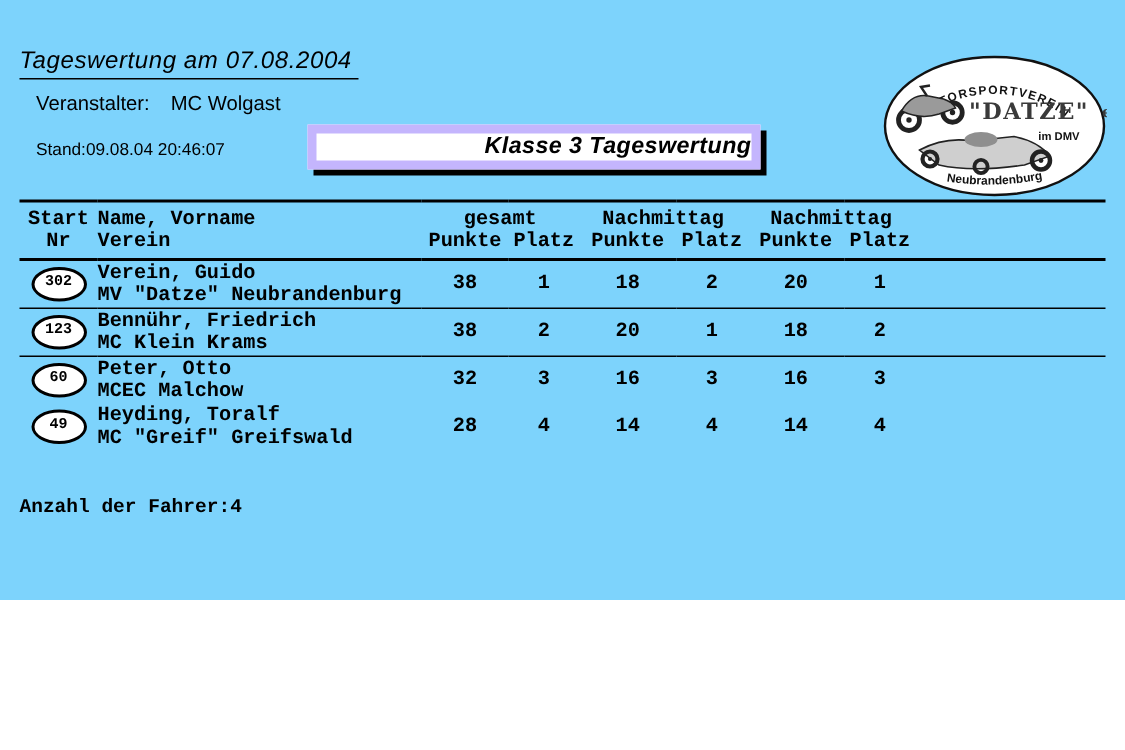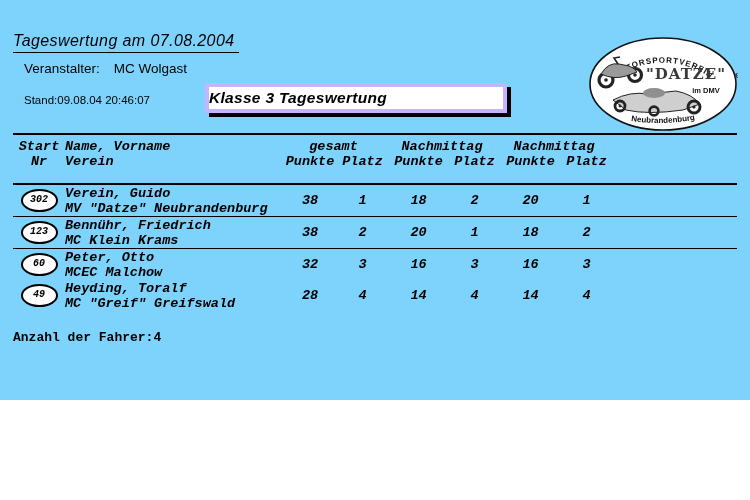--- a/index.html
+++ b/index.html
@@ -12,38 +12,38 @@
     position:absolute;left:13px;top:32px;
     font-size:16px;font-style:italic;letter-spacing:.4px;
     border-bottom:1.6px solid #000;padding-bottom:2px;padding-right:4px;
   }
   .organizer{position:absolute;left:24px;top:61px;font-size:13.5px;}
   .organizer .val{margin-left:14px;}
   .stand{position:absolute;left:24px;top:94px;font-size:11.5px;}
   .stand .val{margin-left:0;}
   .class-banner{
     position:absolute;left:205px;top:83px;width:302px;height:30px;
-    border:4px solid #c4b5fd;background:#fff;box-shadow:4px 4px 0 0 #000;
-    display:flex;align-items:center;justify-content:flex-start;
+    border:6px solid #c4b5fd;background:#fff;box-shadow:4px 4px 0 0 #000;
+    display:flex;align-items:center;justify-content:flex-end;
     font-size:15.5px;font-weight:bold;font-style:italic;letter-spacing:.3px;
     box-sizing:border-box;
   }
   .logo{position:absolute;left:588px;top:36px;width:150px;height:96px;}
   
   .tablewrap{position:absolute;left:13px;top:133px;width:724px;}
   table.results{
     border-collapse:collapse;width:724px;table-layout:fixed;
     font-family:"Liberation Mono","DejaVu Sans Mono",monospace;
     font-weight:bold;font-size:13.5px;color:#000;
     border-top:2.5px solid #000;
   }
-  table.results th,table.results td{padding:0;margin:0;font-style:italic;}
+  table.results th,table.results td{padding:0;margin:0;}
   thead th{font-weight:bold;line-height:15px;white-space:nowrap;}
   thead tr.h1 th{padding-top:4px;}
-  thead tr.h2 th{padding-bottom:14px;border-bottom:2px solid #000;}
+  thead tr.h2 th{padding-bottom:3px;border-bottom:2px solid #000;}
   .c{text-align:center;}
   .l{text-align:left;}
   tbody td{height:31px;vertical-align:middle;white-space:nowrap;}
   tbody tr.sep td{border-bottom:1.5px solid #000;}
   td.namecell div{line-height:15px;}
   .oval{
     display:inline-block;width:37px;height:23px;box-sizing:border-box;
     border:2.5px solid #000;border-radius:50%;
     text-align:center;line-height:18px;font-size:10px;background:#fff;
   }

